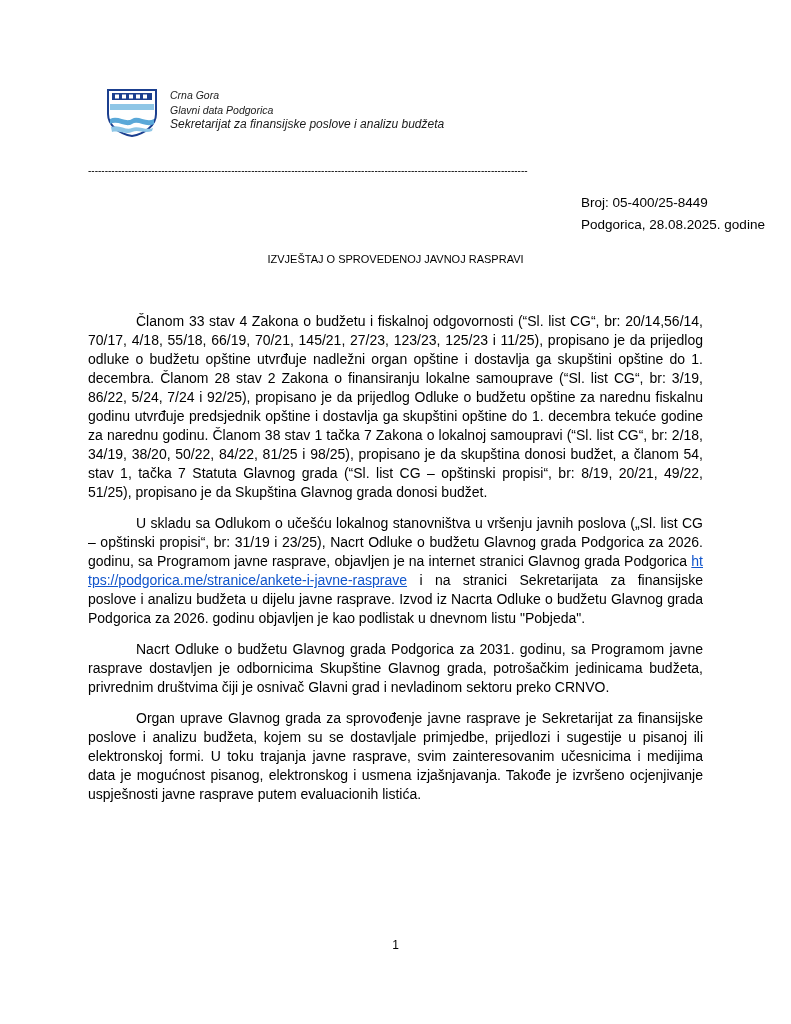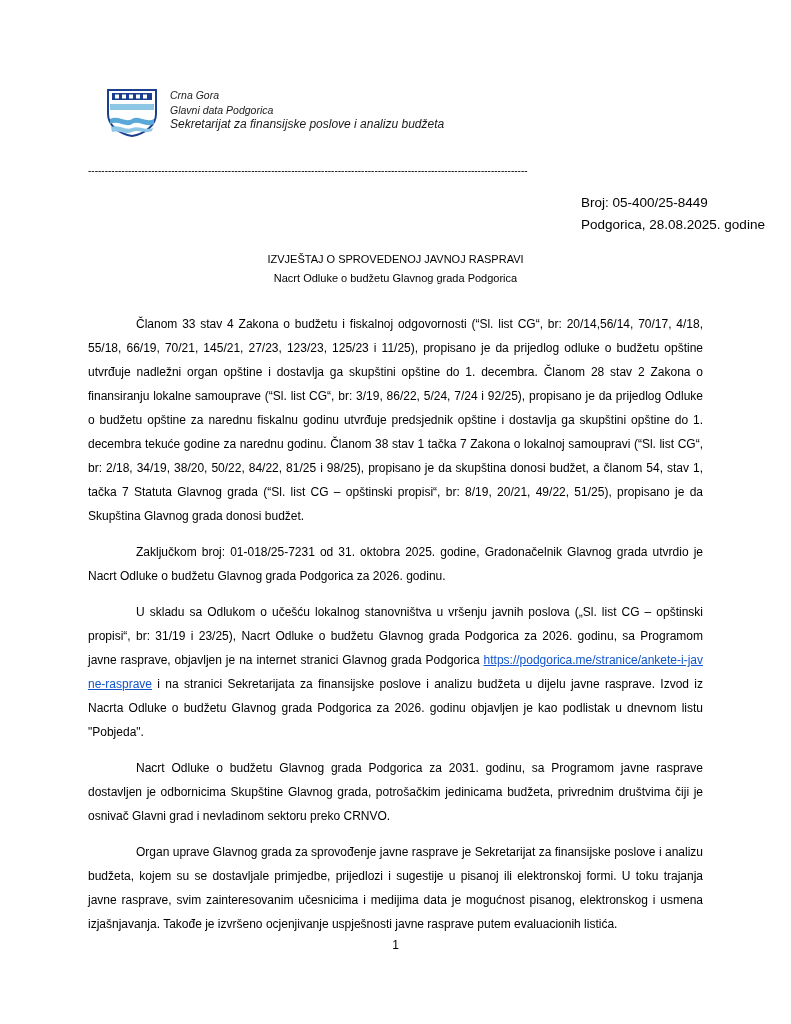--- a/index.html
+++ b/index.html
@@ -92,22 +92,22 @@
   }
   
   .body {
     position: absolute;
     left: 0;
     top: 312px;
     width: 615px;
   }
   p.para {
     margin: 0 0 12px 0;
-    font-size: 12px;
-    line-height: 24px;
+    font-size: 14px;
+    line-height: 19px;
     text-align: justify;
     text-indent: 48px;
     -webkit-hyphens: none;
     hyphens: none;
   }
   p.para.last {
     margin-bottom: 0;
   }
   a.link {
     color: #1155cc;
@@ -154,26 +154,24 @@
 
     <div class="rule">------------------------------------------------------------------------------------------------------------------------------------</div>
 
     <div class="meta">
       <div>Broj: 05-400/25-8449</div>
       <div>Podgorica, 28.08.2025. godine</div>
     </div>
 
     <div class="title-block">
       <div>IZVJEŠTAJ O SPROVEDENOJ JAVNOJ RASPRAVI</div>
-      <div>Nacrt Odluke o budžetu Glavnog grada Podgorica</div>
     </div>
 
     <div class="body">
       <p class="para">Članom 33 stav 4 Zakona o budžetu i fiskalnoj odgovornosti (“Sl. list CG“, br: 20/14,56/14, 70/17, 4/18, 55/18, 66/19, 70/21, 145/21, 27/23, 123/23, 125/23 i 11/25), propisano je da prijedlog odluke o budžetu opštine utvrđuje nadležni organ opštine i dostavlja ga skupštini opštine do 1. decembra. Članom 28 stav 2 Zakona o finansiranju lokalne samouprave (“Sl. list CG“, br: 3/19, 86/22, 5/24, 7/24 i 92/25), propisano je da prijedlog Odluke o budžetu opštine za narednu fiskalnu godinu utvrđuje predsjednik opštine i dostavlja ga skupštini opštine do 1. decembra tekuće godine za narednu godinu. Članom 38 stav 1 tačka 7 Zakona o lokalnoj samoupravi (“Sl. list CG“, br: 2/18, 34/19, 38/20, 50/22, 84/22, 81/25 i 98/25), propisano je da skupština donosi budžet, a članom 54, stav 1, tačka 7 Statuta Glavnog grada (“Sl. list CG – opštinski propisi“, br: 8/19, 20/21, 49/22, 51/25), propisano je da Skupština Glavnog grada donosi budžet.</p>
-      <p class="para">Zaključkom broj: 01-018/25-7231 od 31. oktobra 2025. godine, Gradonačelnik Glavnog grada utvrdio je Nacrt Odluke o budžetu Glavnog grada Podgorica za 2026. godinu.</p>
       <p class="para"><span>U skladu sa Odlukom o učešću lokalnog stanovništva u vršenju javnih poslova („Sl. list CG – opštinski propisi“, br: 31/19 i 23/25), Nacrt Odluke o budžetu Glavnog grada Podgorica za 2026. godinu, sa Programom javne rasprave, objavljen je na internet stranici Glavnog grada Podgorica </span><a class="link" href="#">https://podgorica.me/stranice/ankete-i-javne-rasprave</a><span> i na stranici Sekretarijata za finansijske poslove i analizu budžeta u dijelu javne rasprave. Izvod iz Nacrta Odluke o budžetu Glavnog grada Podgorica za 2026. godinu objavljen je kao podlistak u dnevnom listu "Pobjeda".</span></p>
       <p class="para">Nacrt Odluke o budžetu Glavnog grada Podgorica za 2031. godinu, sa Programom javne rasprave dostavljen je odbornicima Skupštine Glavnog grada, potrošačkim jedinicama budžeta, privrednim društvima čiji je osnivač Glavni grad i nevladinom sektoru preko CRNVO.</p>
       <p class="para last">Organ uprave Glavnog grada za sprovođenje javne rasprave je Sekretarijat za finansijske poslove i analizu budžeta, kojem su se dostavljale primjedbe, prijedlozi i sugestije u pisanoj ili elektronskoj formi. U toku trajanja javne rasprave, svim zainteresovanim učesnicima i medijima data je mogućnost pisanog, elektronskog i usmena izjašnjavanja. Takođe je izvršeno ocjenjivanje uspješnosti javne rasprave putem evaluacionih listića.</p>
     </div>
 
     <div class="pageno">1</div>
   </div>
 </div>
 
 </body></html>

